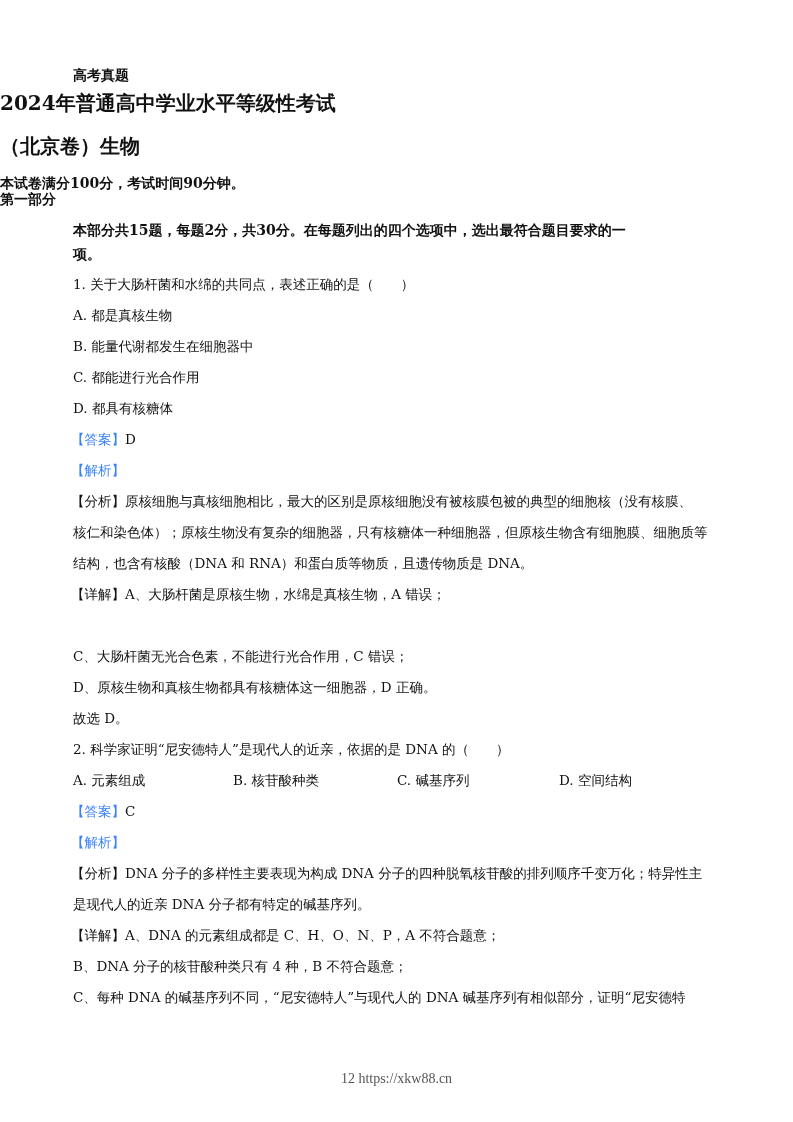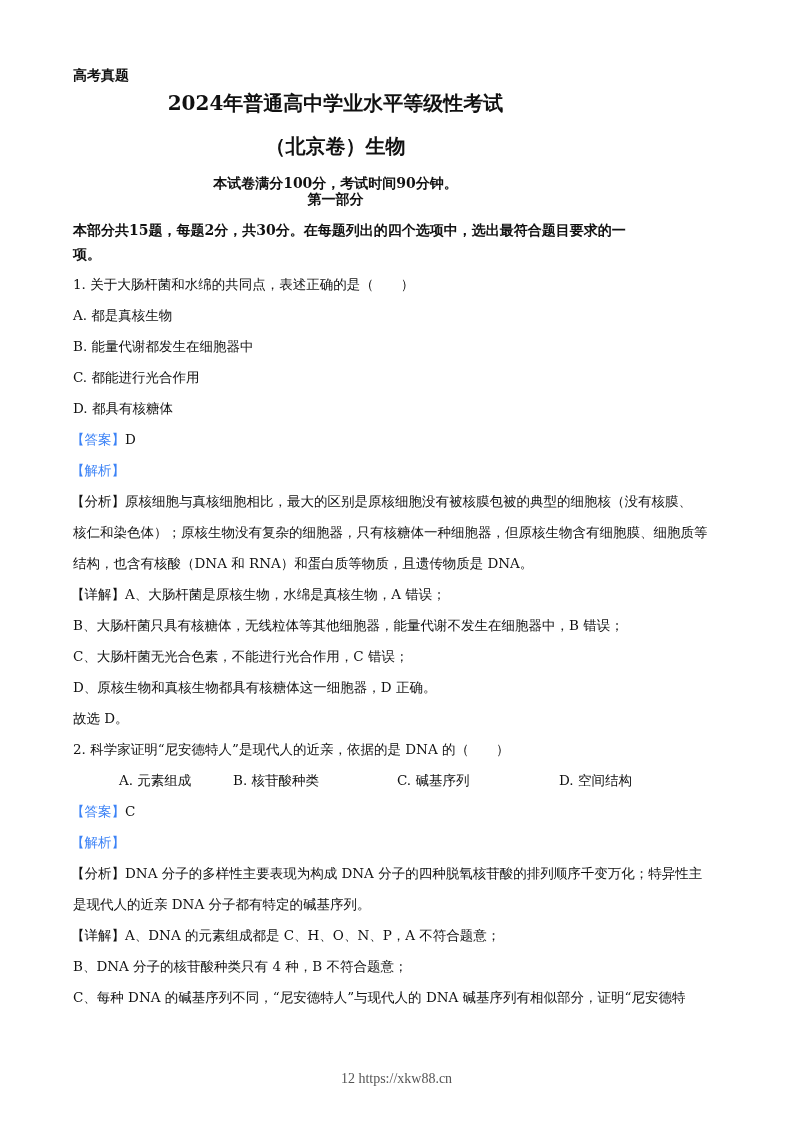--- a/index.html
+++ b/index.html
@@ -1,21 +1,21 @@
 <!DOCTYPE html>
 <html><head>
 <meta charset="utf-8">
 <style>
   html, body { margin: 0; padding: 0; background: #ffffff; }
   body { width: 793px; height: 1122px; position: relative; overflow: hidden;
          font-family: "DejaVu Serif", "Liberation Serif", serif; color: #111; }
   .page { position: absolute; left: 0; top: 0; width: 793px; height: 1122px; }
   .line { position: absolute; left: 73px; white-space: nowrap; font-size: 13.5px; line-height: 18px; }
   .bold { font-weight: bold; text-align: center; }
-  .center { left: 0; width: 671px; text-align: center; }
+  .center { left: 0; width: 671px; }
   .tag { color: #3b82f6; }
   .title1 { font-size: 20px; font-weight: bold; }
   .title2 { font-size: 20px; font-weight: bold; }
   .sub { font-size: 14px; font-weight: bold; }
   .opt-row { position: absolute; left: 73px; font-size: 13.5px; line-height: 18px; white-space: nowrap; }
   .opt-row span { position: absolute; top: 0; white-space: nowrap; }
   .footer { position: absolute; left: 0; width: 793px; text-align: center; top: 1071px;
             font-family: Liberation Serif, serif; font-size: 14px; color: #555; }
 </style>
 </head>
@@ -45,28 +45,27 @@
 
   <div class="line" style="top:492px;left:71px;">
     <span>【分析】</span><span>原核细胞与真核细胞相比，最大的区别是原核细胞没有被核膜包被的典型的细胞核（没有核膜、</span>
   </div>
   <div class="line" style="top:523px;">核仁和染色体）；原核生物没有复杂的细胞器，只有核糖体一种细胞器，但原核生物含有细胞膜、细胞质等</div>
   <div class="line" style="top:554px;">结构，也含有核酸（DNA 和 RNA）和蛋白质等物质，且遗传物质是 DNA。</div>
 
   <div class="line" style="top:585px;left:71px;">
     <span>【详解】</span><span>A、大肠杆菌是原核生物，水绵是真核生物，A 错误；</span>
   </div>
-  <div class="line" style="top:616px;">B、大肠杆菌只具有核糖体，无线粒体等其他细胞器，能量代谢不发生在细胞器中，B 错误；</div>
   <div class="line" style="top:647px;">C、大肠杆菌无光合色素，不能进行光合作用，C 错误；</div>
   <div class="line" style="top:678px;">D、原核生物和真核生物都具有核糖体这一细胞器，D 正确。</div>
   <div class="line" style="top:709px;">故选 D。</div>
 
   <div class="line" style="top:740px;">2. 科学家证明“尼安德特人”是现代人的近亲，依据的是 DNA 的（　　）</div>
   <div class="opt-row" style="top:771px;width:660px;height:18px;">
-    <span style="left:0;margin-left:46px;">A.  元素组成</span>
+    <span style="left:0;">A.  元素组成</span>
     <span style="left:160px;">B.  核苷酸种类</span>
     <span style="left:324px;">C.  碱基序列</span>
     <span style="left:486px;">D.  空间结构</span>
   </div>
 
   <div class="line" style="top:802px;left:71px;">
     <span class="tag">【答案】</span><span>C</span>
   </div>
   <div class="line tag" style="top:833px;left:71px;">【解析】</div>
 

